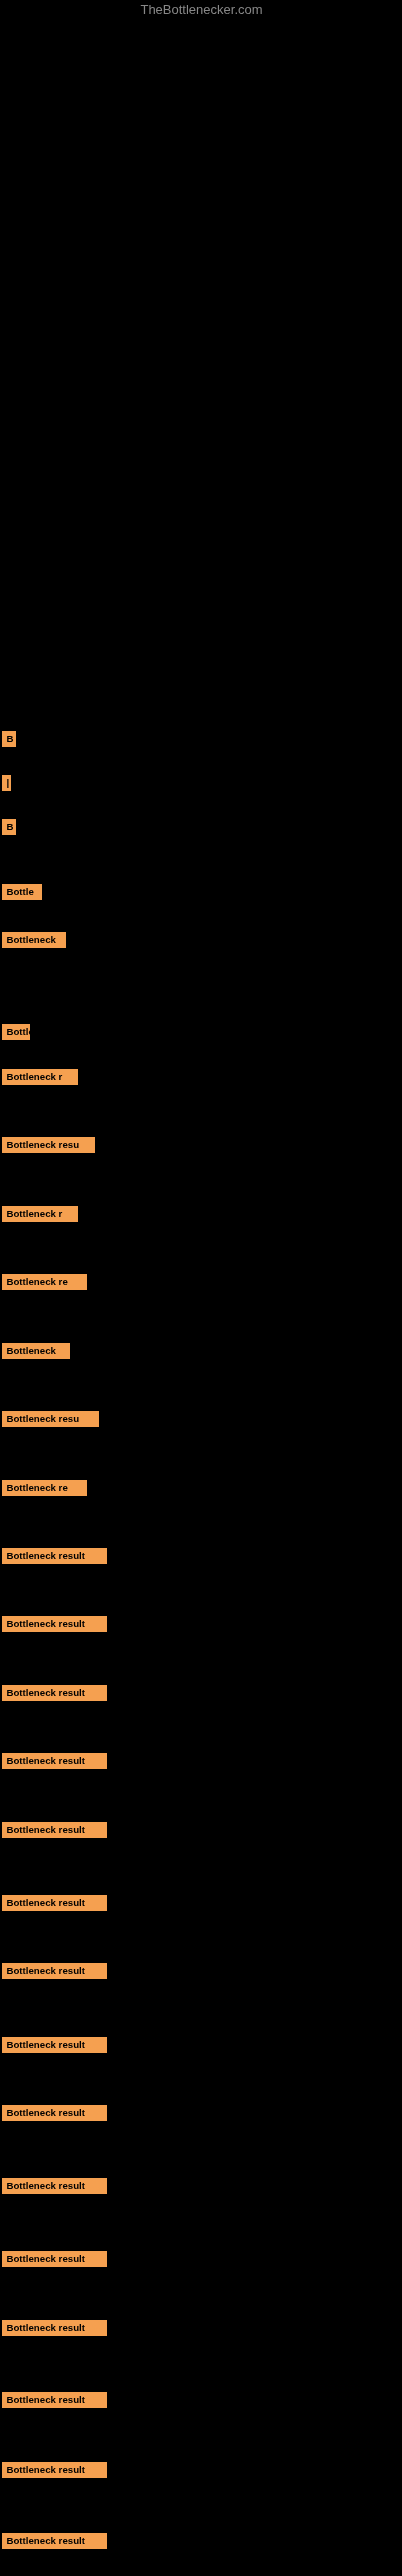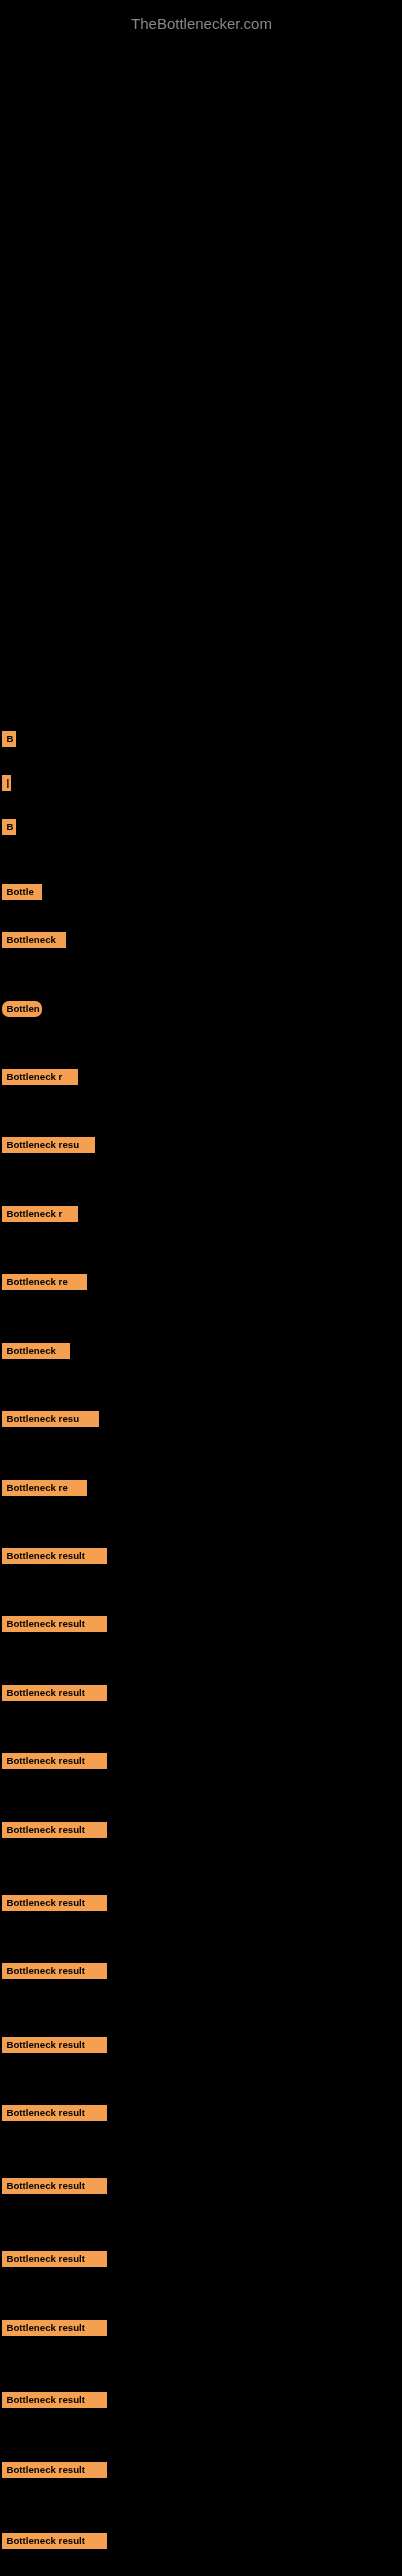--- a/index.html
+++ b/index.html
@@ -11,25 +11,25 @@
     body {
       background-color: #000000;
       width: 403px;
       min-height: 2576px;
       font-family: Arial, sans-serif;
       position: relative;
     }
 
     .site-title {
       position: absolute;
-      top: 15px;
+      top: 2px;
       left: 50%;
       transform: translateX(-50%);
       color: #888888;
-      font-size: 15px;
+      font-size: 13px;
       white-space: nowrap;
     }
 
     .bottleneck-item {
       position: absolute;
       background-color: #f5a050;
       color: #000000;
       font-size: 9.7px;
       font-weight: bold;
       padding: 2.4px 4.8px;
@@ -41,21 +41,21 @@
 <body>
 
 <span class="site-title">TheBottlenecker.com</span>
 
 <div id="items-container">
     <div class="bottleneck-item" style="top: 731px; width: 14.5px;">B</div>
     <div class="bottleneck-item" style="top: 775px; width: 8px;">|</div>
     <div class="bottleneck-item" style="top: 819px; width: 14.5px;">B</div>
     <div class="bottleneck-item" style="top: 884px; width: 40px;">Bottle</div>
     <div class="bottleneck-item" style="top: 932px; width: 64px;">Bottleneck</div>
-    <div class="bottleneck-item" style="top: 1001px; width: 40px; border-radius: 7px;">Bottlen</div>
+    <div class="bottleneck-item" style="top: 1024px; width: 28px;">Bottlen</div>
     <div class="bottleneck-item" style="top: 1069px; width: 76px;">Bottleneck r</div>
     <div class="bottleneck-item" style="top: 1137px; width: 93px;">Bottleneck resu</div>
     <div class="bottleneck-item" style="top: 1206px; width: 76px;">Bottleneck r</div>
     <div class="bottleneck-item" style="top: 1274px; width: 85px;">Bottleneck re</div>
     <div class="bottleneck-item" style="top: 1343px; width: 68px;">Bottleneck</div>
     <div class="bottleneck-item" style="top: 1411px; width: 97px;">Bottleneck resu</div>
     <div class="bottleneck-item" style="top: 1480px; width: 85px;">Bottleneck re</div>
     <div class="bottleneck-item" style="top: 1548px; width: 105px;">Bottleneck result</div>
     <div class="bottleneck-item" style="top: 1616px; width: 105px;">Bottleneck result</div>
     <div class="bottleneck-item" style="top: 1685px; width: 105px;">Bottleneck result</div>

